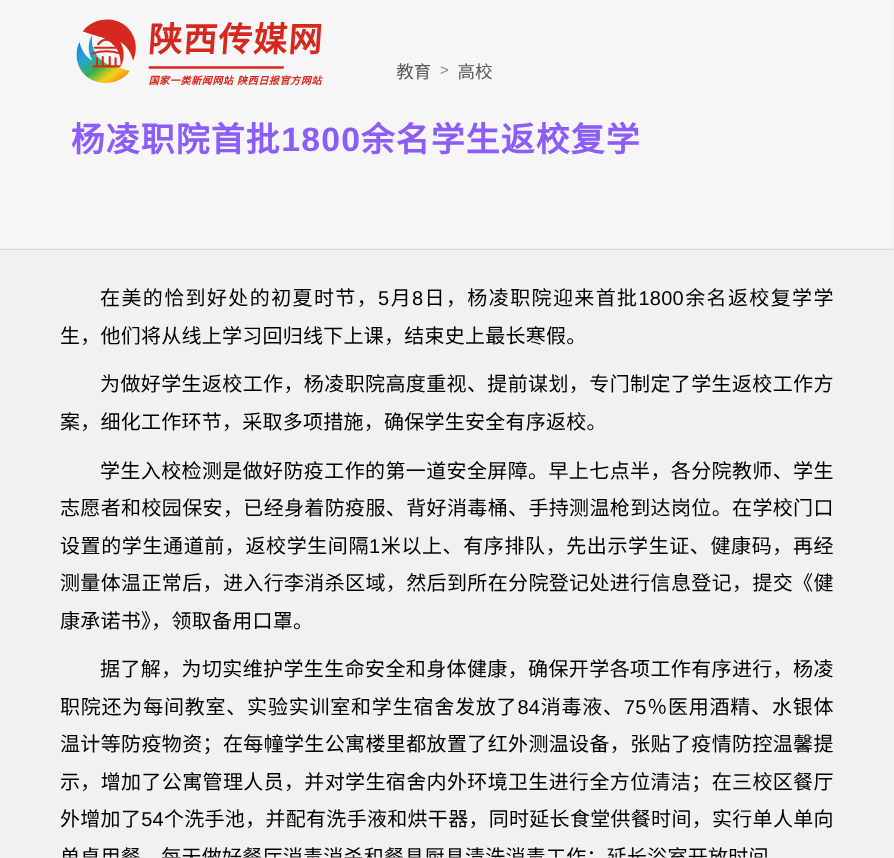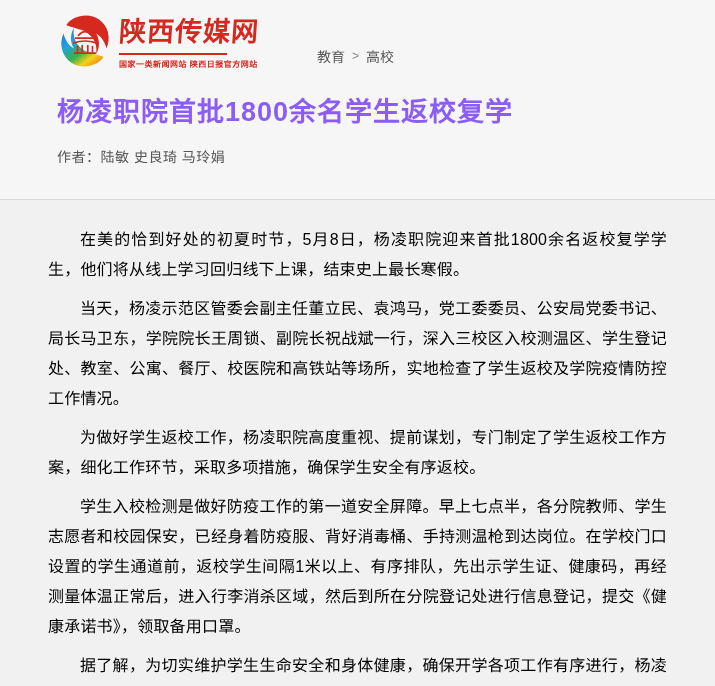--- a/index.html
+++ b/index.html
@@ -42,20 +42,21 @@
   .logo-rule {
     height: 2px; background: #d5281e;
     margin: 5px 0 3px 0; width: 108px;
   }
   .site-tagline {
     color: #d5281e;
     font-size: 8px;
     font-weight: bold;
     letter-spacing: 0.5px;
     white-space: nowrap;
+    font-style: italic;
   }
   .breadcrumb {
     margin-left: 58px;
     padding-bottom: 4px;
     font-size: 14px;
     color: #595959;
     display: flex;
     align-items: center;
     gap: 7px;
   }
@@ -146,25 +147,21 @@
 
     <nav class="breadcrumb">
       <a>教育</a>
       <span class="crumb-sep">&gt;</span>
       <a>高校</a>
     </nav>
   </div>
 
   <h1 class="article-title">杨凌职院首批1800余名学生返校复学</h1>
 
-  <div class="meta-line">
-    <span>作者：</span><span>陆敏 史良琦 马玲娟</span>
-  </div>
 
 </div>
 
 <div class="article-body">
   <p>在美的恰到好处的初夏时节，5月8日，杨凌职院迎来首批1800余名返校复学学生，他们将从线上学习回归线下上课，结束史上最长寒假。</p>
-  <p>当天，杨凌示范区管委会副主任董立民、袁鸿马，党工委委员、公安局党委书记、局长马卫东，学院院长王周锁、副院长祝战斌一行，深入三校区入校测温区、学生登记处、教室、公寓、餐厅、校医院和高铁站等场所，实地检查了学生返校及学院疫情防控工作情况。</p>
   <p>为做好学生返校工作，杨凌职院高度重视、提前谋划，专门制定了学生返校工作方案，细化工作环节，采取多项措施，确保学生安全有序返校。</p>
   <p>学生入校检测是做好防疫工作的第一道安全屏障。早上七点半，各分院教师、学生志愿者和校园保安，已经身着防疫服、背好消毒桶、手持测温枪到达岗位。在学校门口设置的学生通道前，返校学生间隔1米以上、有序排队，先出示学生证、健康码，再经测量体温正常后，进入行李消杀区域，然后到所在分院登记处进行信息登记，提交《健康承诺书》，领取备用口罩。</p>
   <p>据了解，为切实维护学生生命安全和身体健康，确保开学各项工作有序进行，杨凌职院还为每间教室、实验实训室和学生宿舍发放了84消毒液、75％医用酒精、水银体温计等防疫物资；在每幢学生公寓楼里都放置了红外测温设备，张贴了疫情防控温馨提示，增加了公寓管理人员，并对学生宿舍内外环境卫生进行全方位清洁；在三校区餐厅外增加了54个洗手池，并配有洗手液和烘干器，同时延长食堂供餐时间，实行单人单向单桌用餐，每天做好餐厅消毒消杀和餐具厨具清洗消毒工作；延长浴室开放时间，</p>
 </div>
 
 </body></html>

